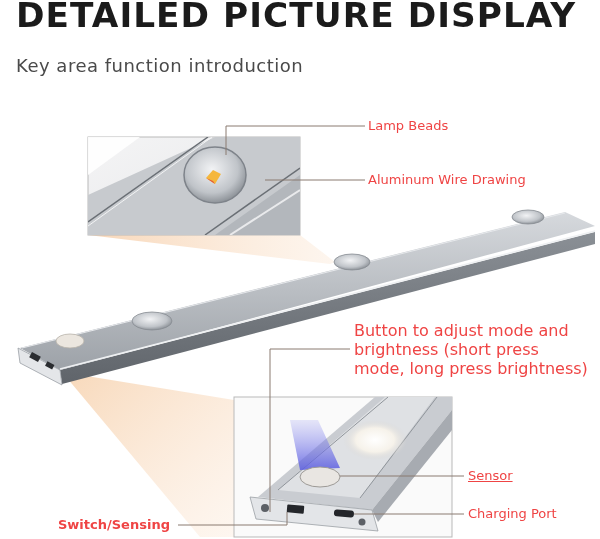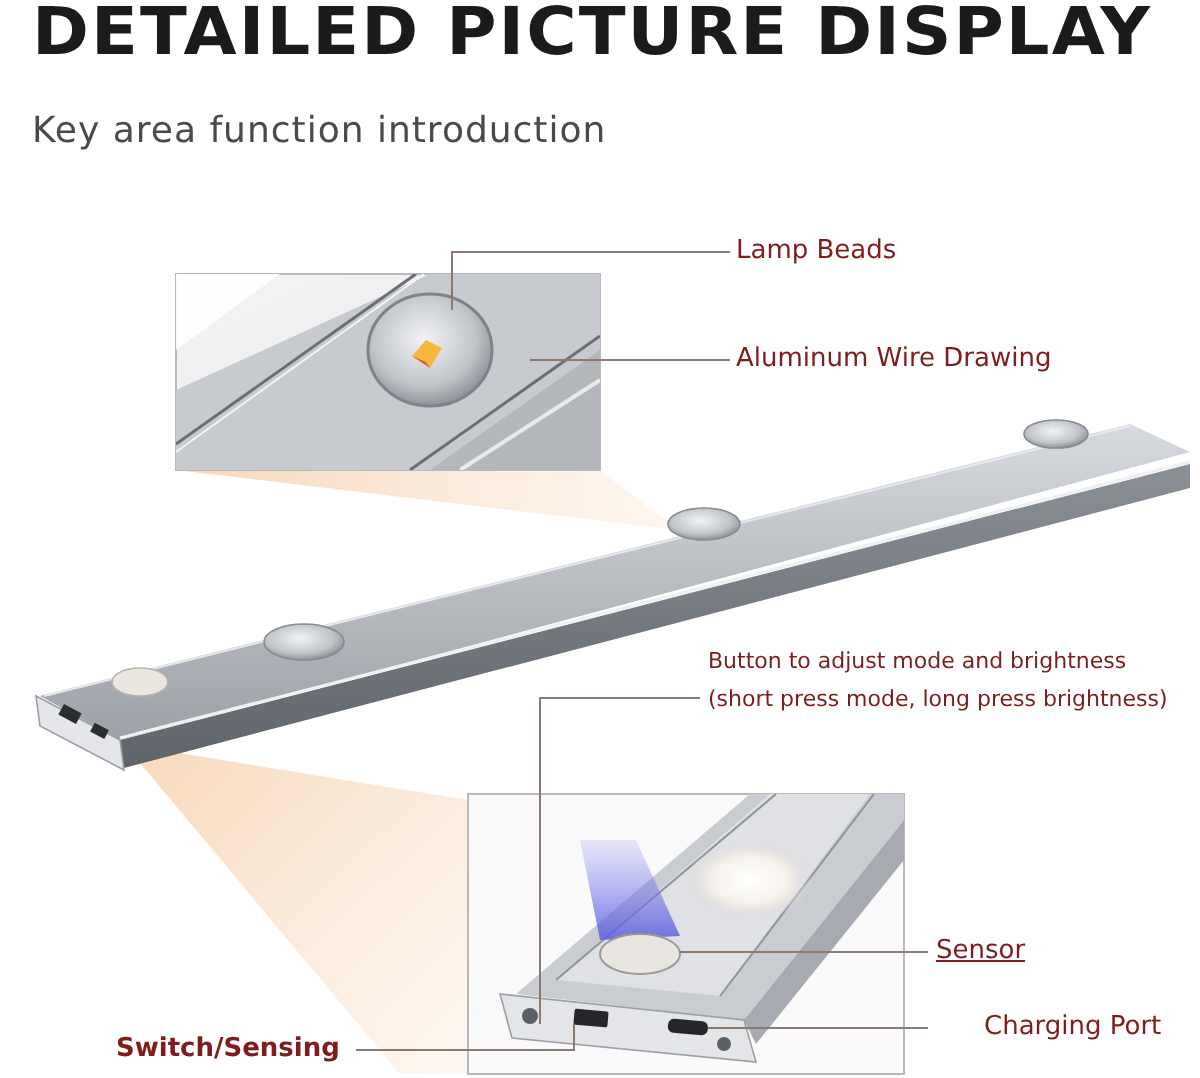--- a/index.html
+++ b/index.html
@@ -15,24 +15,24 @@
       color: #1b1b1b; white-space: nowrap;
       transform: scaleX(1.04); transform-origin: left top;
     }
     .subtitle {
       position: absolute; left: 16px; top: 40px;
       font-size: 18px; color: #4a4a4a; white-space: nowrap;
       letter-spacing: 0.5px;
       margin-top: 15px;
     }
     .label {
-      position: absolute; font-size: 13px; color: #7f1d1d; white-space: nowrap;
+      position: absolute; font-size: 13px; color: #ef4444; white-space: nowrap;
       line-height: 17px;
     }
-    .label.multi { white-space: normal; width: 240px; font-size: 11px; line-height: 19px; }
+    .label.multi { white-space: normal; width: 240px; font-size: 16px; line-height: 19px; }
     svg.scene { position: absolute; left: 0; top: 0; }
   </style>
 </head>
 <body>
 
 <div class="title">DETAILED PICTURE DISPLAY</div>
 <div class="subtitle">Key area function introduction</div>
 
 <svg class="scene" width="600" height="539" viewBox="0 0 600 539">
   <defs>
@@ -149,14 +149,14 @@
     <line x1="340" y1="476" x2="464" y2="476"></line>
     <line x1="354" y1="514" x2="464" y2="514"></line>
     <polyline points="178,525 287,525 287,512"></polyline>
   </g>
 </svg>
 
 <div class="label" style="left:368px; top:117px;">Lamp Beads</div>
 <div class="label" style="left:368px; top:171px;">Aluminum Wire Drawing</div>
 <div class="label multi" style="left:354px; top:321px;">Button to adjust mode and brightness (short press mode, long press brightness)</div>
 <div class="label" style="left:468px; top:467px;text-decoration:underline;">Sensor</div>
-<div class="label" style="left:492px; top:505px;">Charging Port</div>
+<div class="label" style="left:468px; top:505px;">Charging Port</div>
 <div class="label" style="left:58px; top:516px;font-weight:bold;">Switch/Sensing</div>
 
 </body></html>

